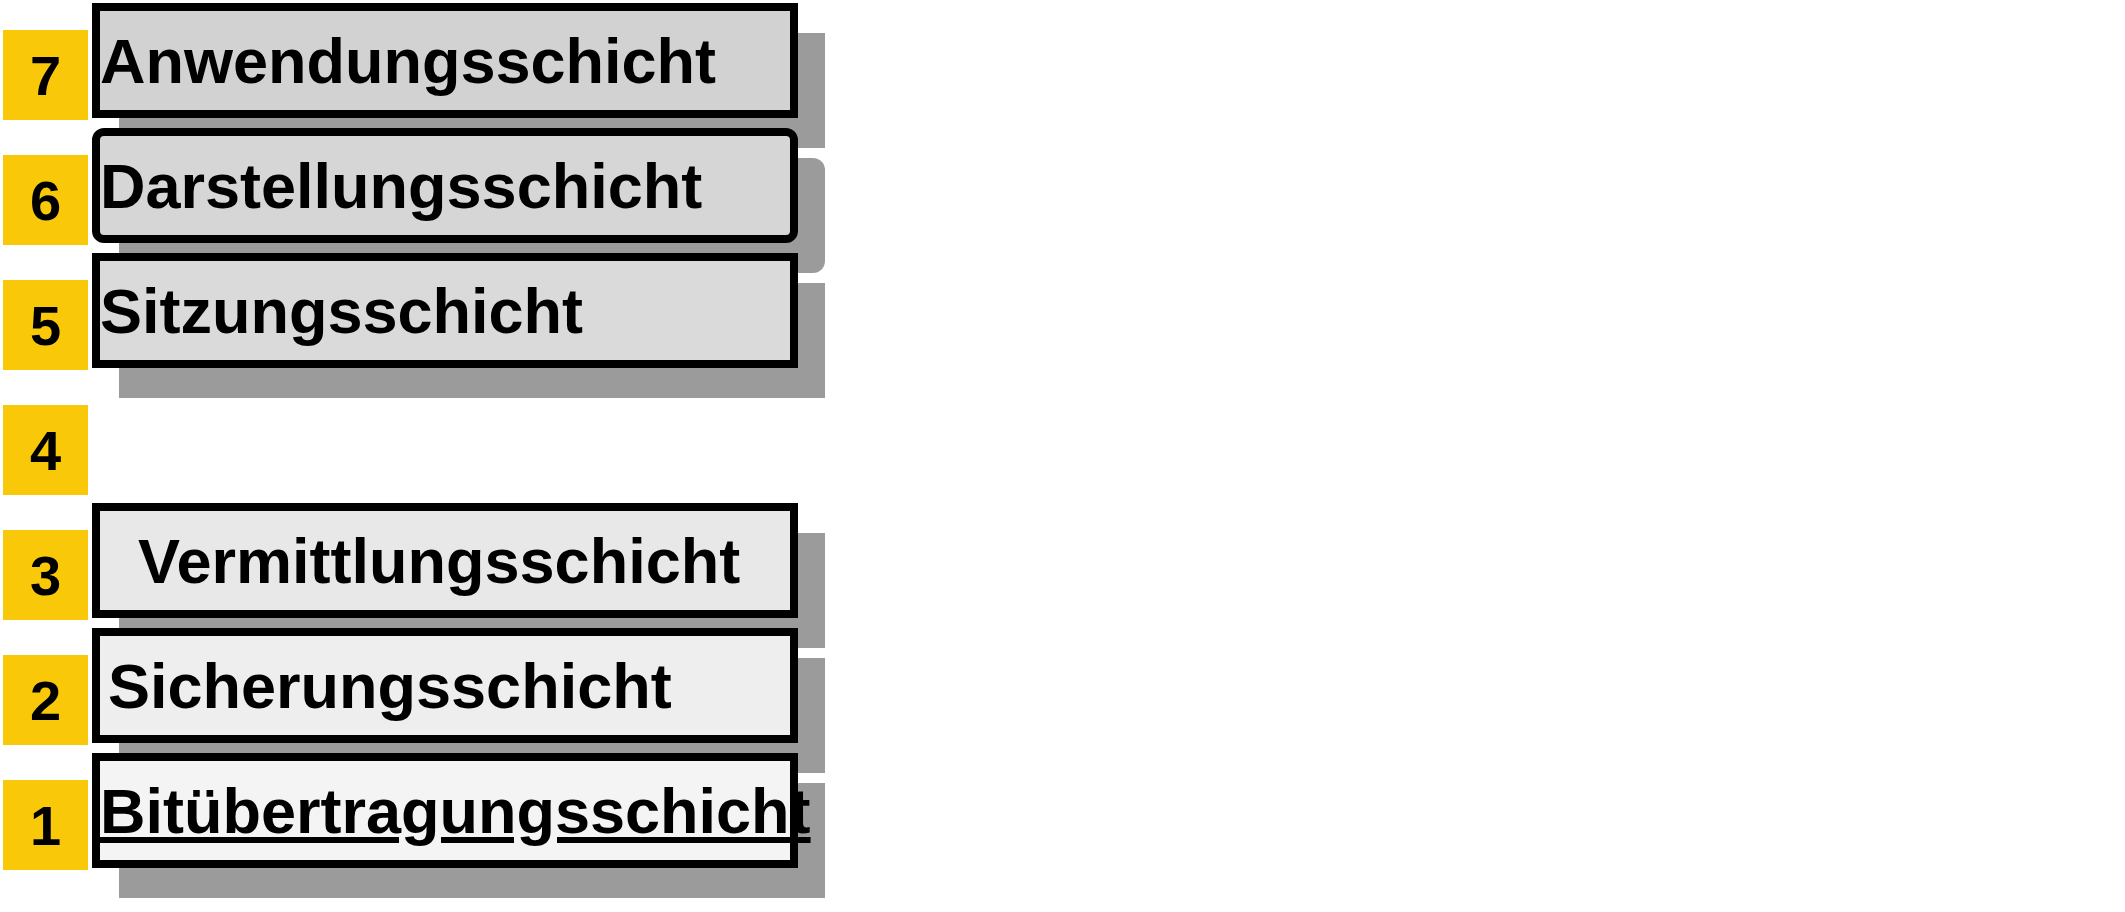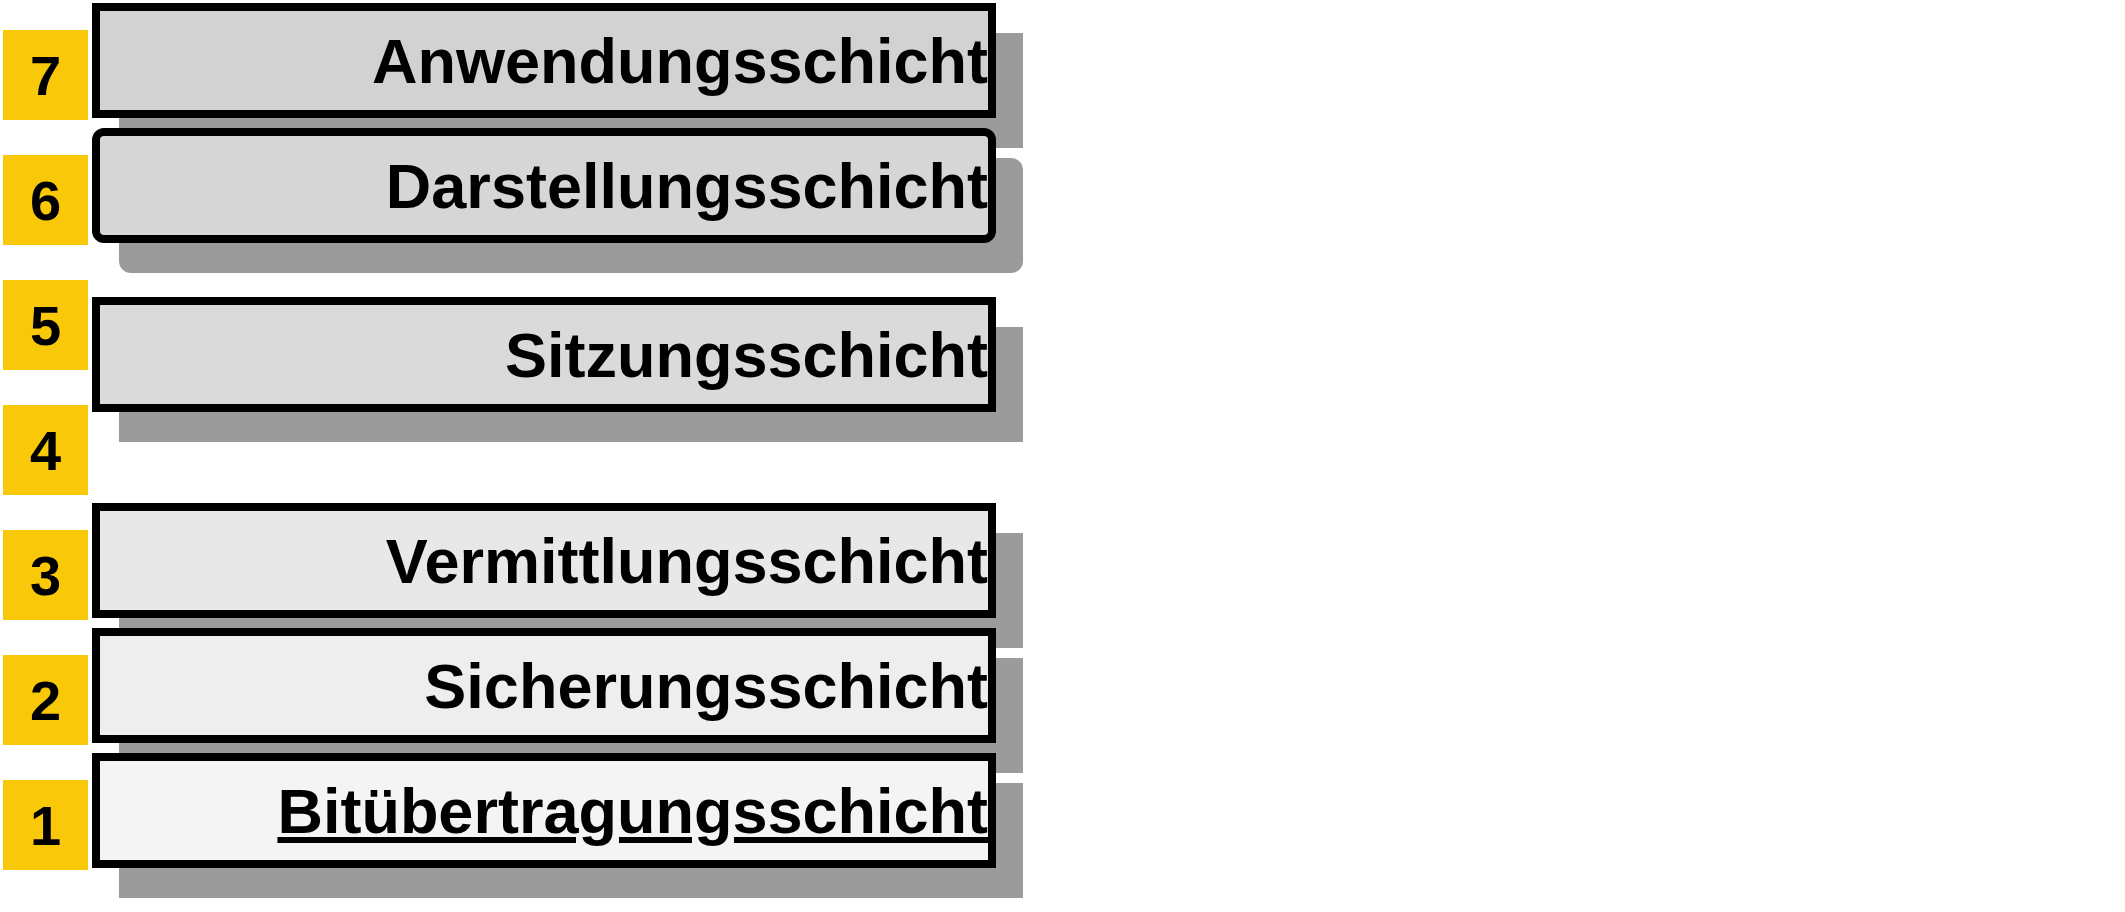--- a/index.html
+++ b/index.html
@@ -23,26 +23,26 @@
     position: absolute;
     left: 3px; top: 27px;
     width: 85px; height: 90px;
     background: #f9c808;
     display: flex; align-items: center; justify-content: center;
     font-weight: bold; font-size: 56px; color: #000;
   }
   .layer-box {
     position: absolute;
     left: 92px; top: 0;
-    width: 904px; height: 115px;
+    width: 706px; height: 115px;
     box-sizing: border-box;
     border: 8px solid #000;
     background: #e0e0e0;
     box-shadow: 27px 30px 0 #9b9b9b;
-    display: flex; align-items: center; justify-content: flex-end;
+    display: flex; align-items: center; justify-content: flex-start;
   }
   .layer-label {
     font-weight: bold;
     font-size: 63px;
     color: #000;
     letter-spacing: 0;
     white-space: nowrap;
   }
   .annotation {
     position: absolute;
@@ -71,45 +71,45 @@
     </div>
     <div class="layer-box" style="background: rgb(214, 214, 214); border-radius: 12px;">
       <span class="layer-label">Darstellungsschicht</span>
     </div>
   </div>
 
   <div class="layer-row p2">
     <div class="num-tab" style="background: rgb(249, 200, 8);">
       <span>5</span>
     </div>
-    <div class="layer-box" style="background: rgb(218, 218, 218); margin-top: 44px;">
+    <div class="layer-box" style="background: rgb(218, 218, 218);">
       <span class="layer-label">Sitzungsschicht</span>
     </div>
   </div>
 
   <div class="layer-row p3">
     <div class="num-tab" style="background: rgb(249, 200, 8);">
       <span>4</span>
     </div>
   </div>
 
   <div class="layer-row p4">
     <div class="num-tab" style="background: rgb(249, 200, 8);">
       <span>3</span>
     </div>
-    <div class="layer-box" style="background: rgb(232, 232, 232);">
+    <div class="layer-box" style="background: rgb(232, 232, 232); padding-left: 38px;">
       <span class="layer-label">Vermittlungsschicht</span>
     </div>
   </div>
 
   <div class="layer-row p5">
     <div class="num-tab" style="background: rgb(249, 200, 8);">
       <span>2</span>
     </div>
-    <div class="layer-box" style="background: rgb(238, 238, 238);">
+    <div class="layer-box" style="background: rgb(238, 238, 238); padding-left: 8px;">
       <span class="layer-label">Sicherungsschicht</span>
     </div>
   </div>
 
   <div class="layer-row p6">
     <div class="num-tab" style="background: rgb(249, 200, 8);">
       <span>1</span>
     </div>
     <div class="layer-box" style="background: rgb(244, 244, 244); text-decoration: underline;">
       <span class="layer-label">Bitübertragungsschicht</span>

